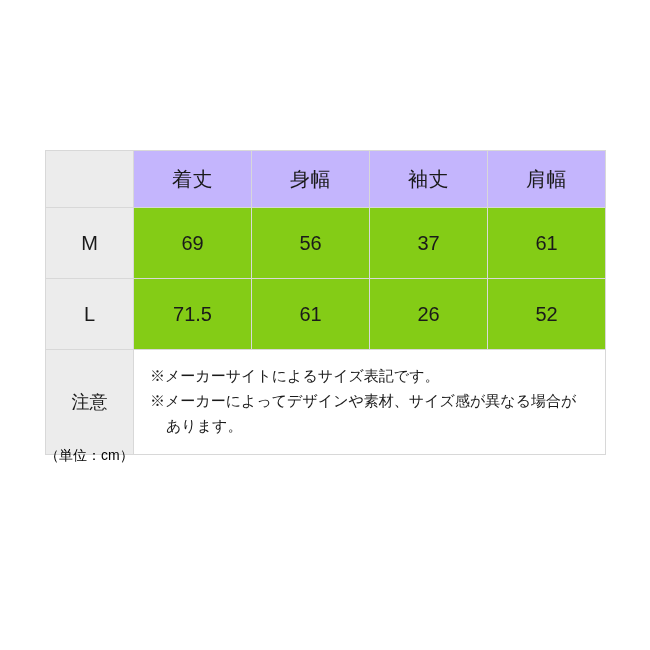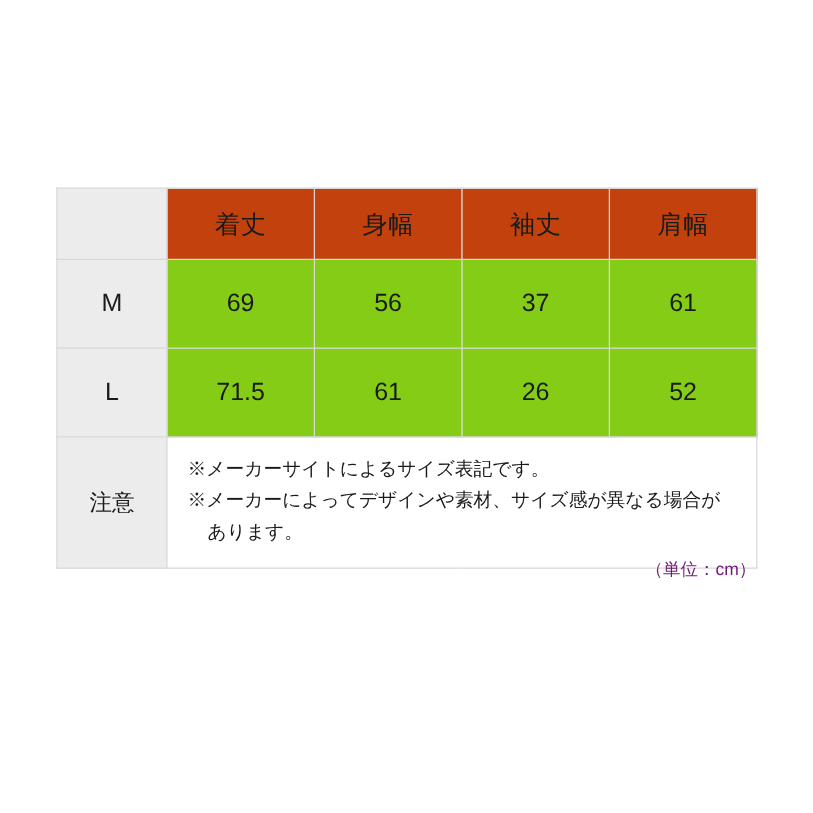--- a/index.html
+++ b/index.html
@@ -45,21 +45,21 @@
   }
 
   
   col.c-label { width: 88px; }
   col.c-data  { width: 118px; }
 
   
   tr.header-row td,
   tr.header-row th {
     height: 56px;
-    background: #c2410c;
+    background: #c4b5fd;
     font-size: 20px;
     color: #1a1a1a;
     letter-spacing: 0.5px;
   }
   tr.header-row td.corner-cell {
     background: #ececec;
   }
 
   
   tr.data-row td {
@@ -92,23 +92,23 @@
   }
   .note-line.indent {
     padding-left: 16px;
   }
 
   .unit-label {
     position: absolute;
     left: 45px;
     top: 447px;
     width: 560px;
-    text-align: right;
+    text-align: left;
     font-size: 14px;
-    color: #701a75;
+    color: #000000;
   }
 </style>
 </head>
 <body>
 
 <div class="page">
 
   <div class="table-wrap">
     <table class="size-table">
       <colgroup>

